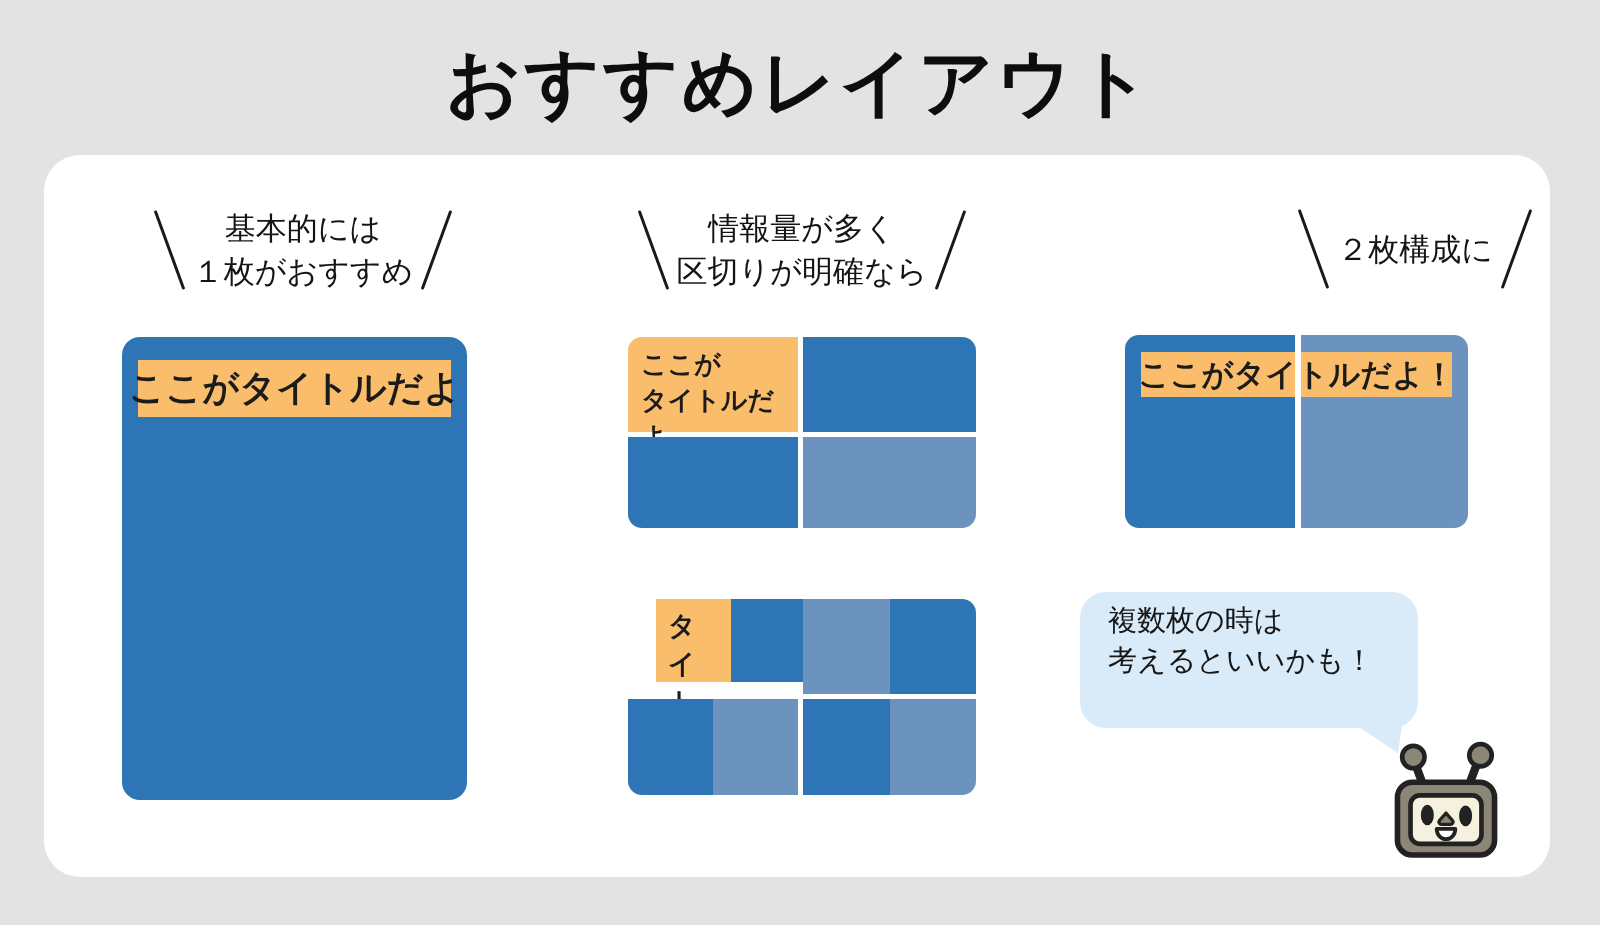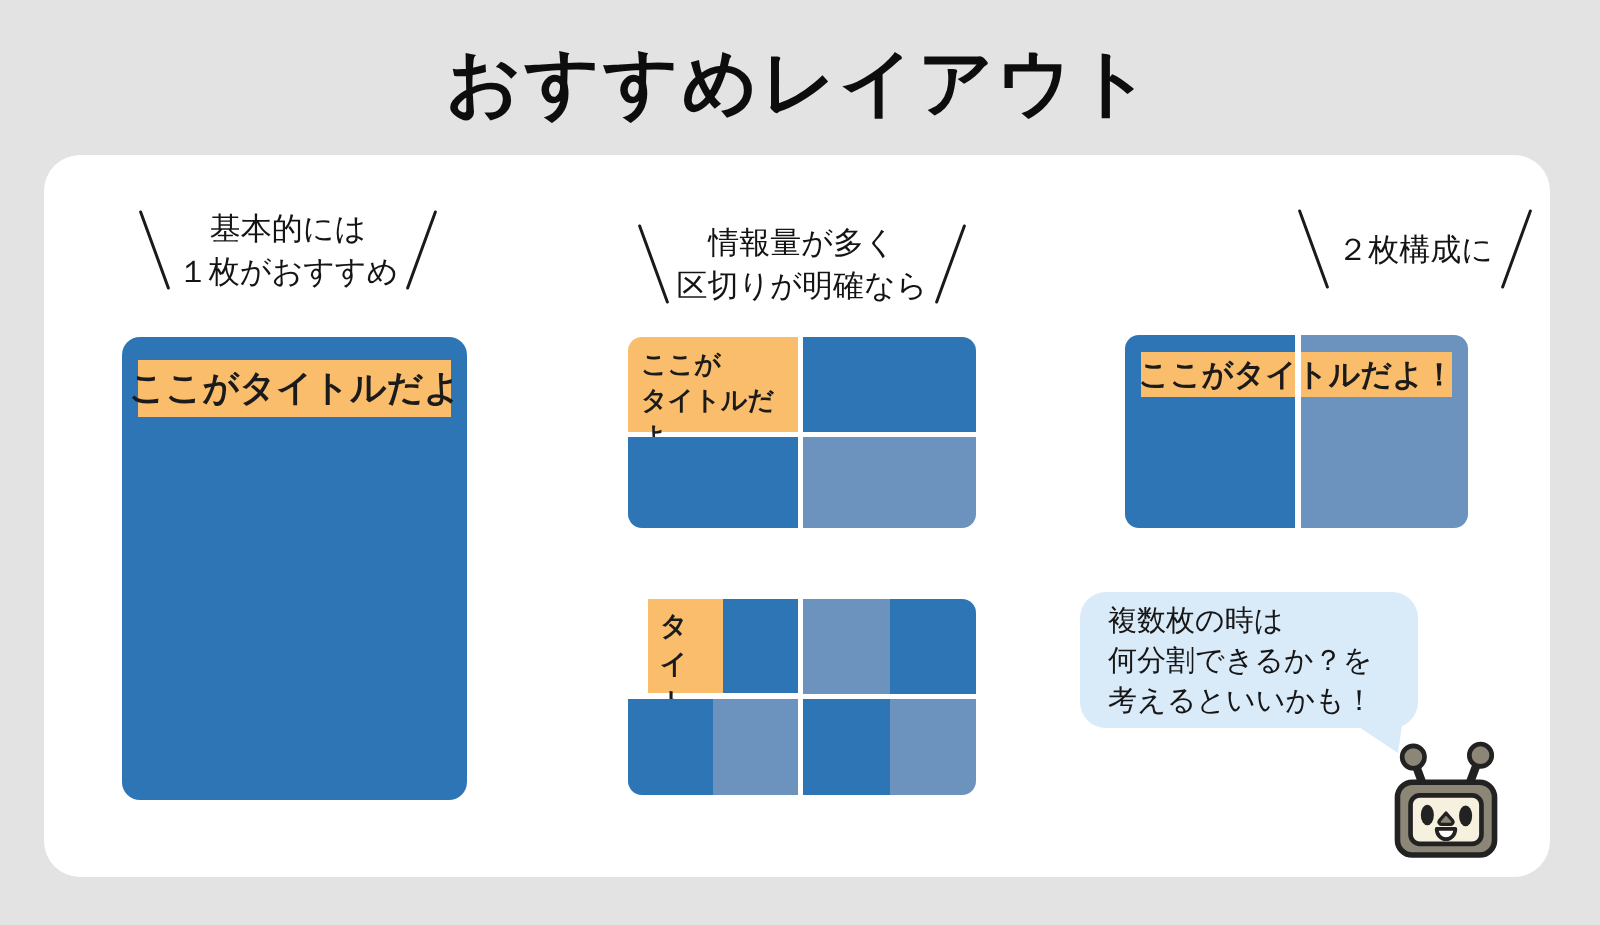--- a/index.html
+++ b/index.html
@@ -25,22 +25,22 @@
   }
   
   .caption{
     position:absolute; top:52px; display:flex; align-items:center;
     justify-content:center; gap:22px;
   }
   .caption .lines{ text-align:center; font-size:31px; line-height:43px; color:#141414;}
   .slash{ width:3px; height:84px; background:#1a1a1a; border-radius:2px; }
   .slash.left{ transform:rotate(-20deg); }
   .slash.right{ transform:rotate(20deg); }
-  .caption.c1{ left:49px;  width:390px; }
-  .caption.c2{ left:563px; width:390px;margin-top:14px; }
+  .caption.c1{ left:64px;  width:390px; }
+  .caption.c2{ left:563px; width:390px; }
   .caption.c3{ left:1094px;width:380px;justify-content:flex-end; }
 
   
   .single-card{
     position:absolute; left:78px; top:182px; width:345px; height:463px;
     background:var(--blue); border-radius:18px;
   }
   .single-card .title-bar{
     position:absolute; left:16px; right:16px; top:23px; height:57px;
     background:var(--orange); display:flex; align-items:center; justify-content:center;
@@ -55,21 +55,21 @@
   .blue-bg{ background:var(--blue); }
   .light-bg{ background:var(--light-blue); }
   .orange-bg{ background:var(--orange); }
   .grid1 .tl{ left:0; top:0; width:170px; height:95px; padding:9px 13px;
               font-size:26px; font-weight:bold; line-height:36px; }
   .grid1 .tr{ left:175px; top:0; width:173px; height:95px; }
   .grid1 .bl{ left:0; top:100px; width:170px; height:91px; }
   .grid1 .br{ left:175px; top:100px; width:173px; height:91px; }
   .quad{ position:absolute; display:flex; }
   .quad > div{ flex:1 1 50%; }
-  .grid2 .q1{ left:0; top:0; width:170px; height:94px;padding-left:20px; }
+  .grid2 .q1{ left:8px; top:0; width:170px; height:83px;padding-left:20px; }
   .grid2 .q2{ left:175px; top:0; width:173px; height:95px; }
   .grid2 .q3{ left:0; top:100px; width:170px; height:96px; }
   .grid2 .q4{ left:175px; top:100px; width:173px; height:96px; }
   .grid2 .q1 .half-title{ padding:8px 12px; font-size:27px; font-weight:bold; line-height:38px; }
 
   
   .two-card{
     position:absolute; left:1081px; top:180px; width:343px; height:193px;
     background:var(--panel); border-radius:14px; overflow:hidden;
   }
@@ -165,21 +165,20 @@
 
     <div class="two-card">
       <div class="half-left"></div>
       <div class="half-right"></div>
       <div class="banner">ここがタイトルだよ！</div>
       <div class="gap-strip"></div>
     </div>
 
     <div class="bubble">
       <div>複数枚の時は</div>
-      <div>何分割できるか？を</div>
       <div>考えるといいかも！</div>
     </div>
     <svg class="bubble-tail" viewBox="0 0 50 28">
       <polygon points="2,0 48,0 44,28" fill="#d9eaf8"></polygon>
     </svg>
 
     <svg class="mascot" viewBox="0 0 120 126">
       <g stroke="#222222" stroke-linecap="round" stroke-linejoin="round">
         <path d="M38 54 L27 24" fill="none" stroke-width="9"></path>
         <path d="M82 54 L94 22" fill="none" stroke-width="9"></path>

